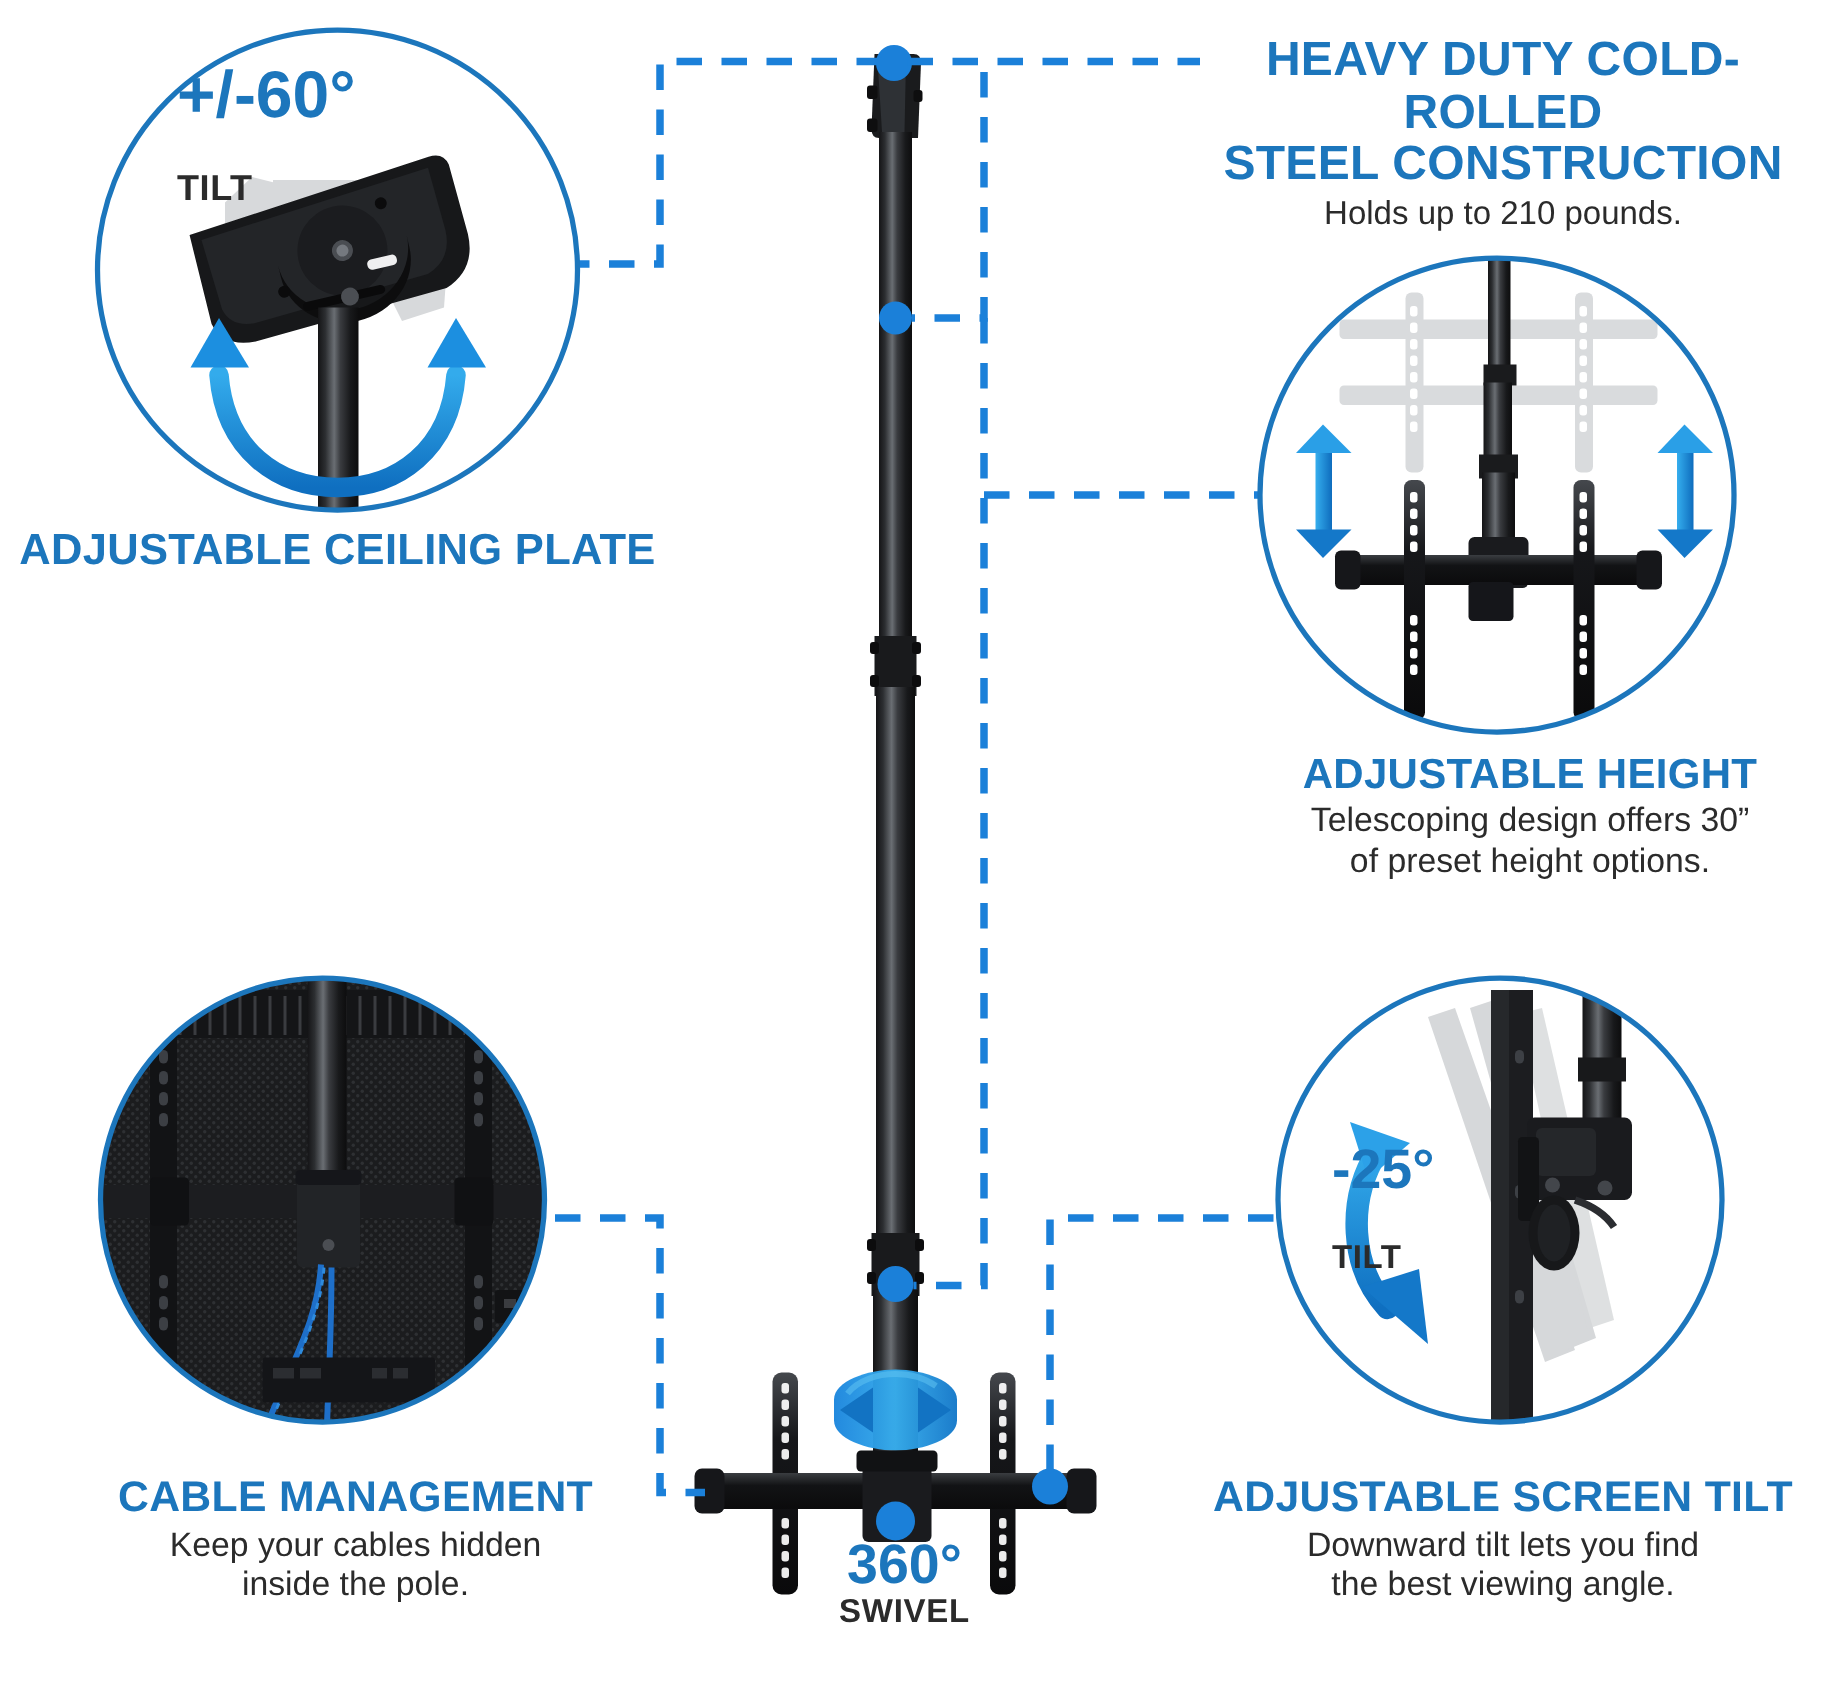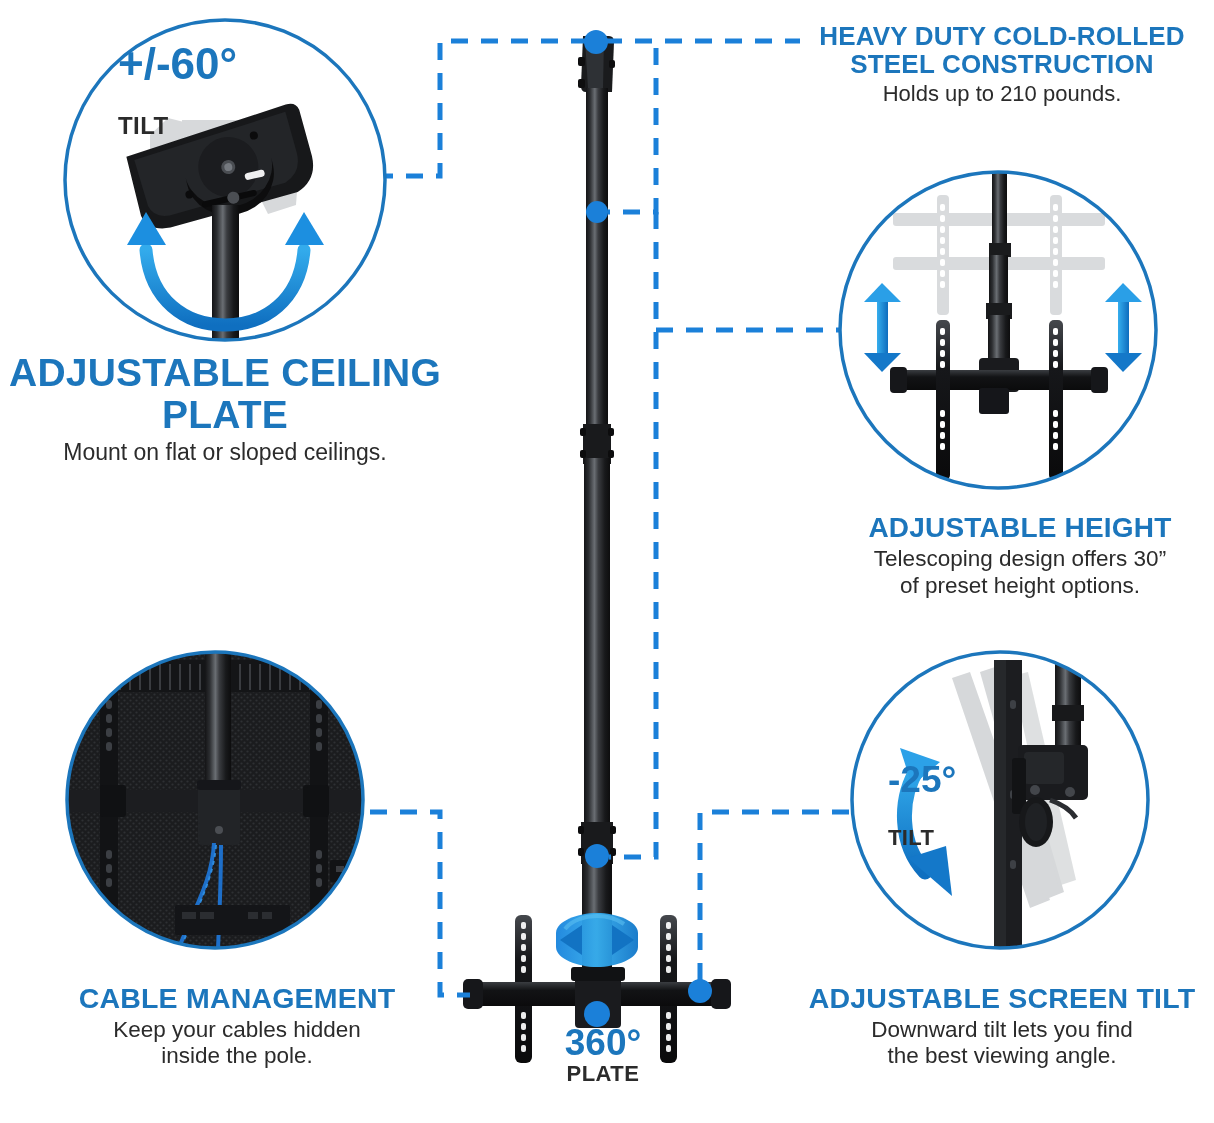--- a/index.html
+++ b/index.html
@@ -16,28 +16,28 @@
   .callout-text{ position:absolute; text-align:center; }
   .callout-title{
     color:#1C76BC; font-weight:bold; letter-spacing:.2px;
     line-height:1.08; white-space:pre-line;
   }
   .callout-sub{
     color:#2B2B2B; line-height:1.18; white-space:pre-line;
     margin-top:3px;
   }
   .t-tl{ left:0px;  top:352px;  width:450px; }
-  .t-tl .callout-title{ font-size:39px; }
+  .t-tl .callout-title{ font-size:29px; }
   .t-tl .callout-sub{ font-size:23px; }
 
   .t-tr{ left:790px; top:22px;  width:424px; }
-  .t-tr .callout-title{ font-size:26px; }
+  .t-tr .callout-title{ font-size:32px; }
   .t-tr .callout-sub{ font-size:22px; }
 
-  .t-mr{ left:826px; top:501px; width:388px;margin-top:12px; }
+  .t-mr{ left:826px; top:501px; width:388px; }
   .t-mr .callout-title{ font-size:28px; }
   .t-mr .callout-sub{ font-size:22.5px; }
 
   .t-bl{ left:22px;  top:983px; width:430px; }
   .t-bl .callout-title{ font-size:28.5px; }
   .t-bl .callout-sub{ font-size:22.5px; }
 
   .t-br{ left:790px; top:983px; width:424px; }
   .t-br .callout-title{ font-size:28.5px; }
   .t-br .callout-sub{ font-size:22.5px;text-align:center; }
@@ -467,21 +467,20 @@
     <div class="badge-word">TILT</div>
   </div>
 
   <div class="badge" id="badge-tilt25">
     <div class="badge-deg">-25°</div>
     <div class="badge-word">TILT</div>
   </div>
 
   <div class="callout-text t-tl">
     <div class="callout-title">ADJUSTABLE CEILING PLATE</div>
-    <div class="callout-sub">Mount on flat or sloped ceilings.</div>
   </div>
 
   <div class="callout-text t-tr">
     <div class="callout-title">HEAVY DUTY COLD-ROLLED
 STEEL CONSTRUCTION</div>
     <div class="callout-sub">Holds up to 210 pounds.</div>
   </div>
 
   <div class="callout-text t-mr">
     <div class="callout-title">ADJUSTABLE HEIGHT</div>
@@ -496,16 +495,16 @@
   </div>
 
   <div class="callout-text t-br">
     <div class="callout-title">ADJUSTABLE SCREEN TILT</div>
     <div class="callout-sub">Downward tilt lets you find
 the best viewing angle.</div>
   </div>
 
   <div class="swivel-label">
     <div class="swivel-deg">360°</div>
-    <div class="swivel-word">PLATE</div>
+    <div class="swivel-word">SWIVEL</div>
   </div>
 
 </div>
 
 </body></html>

